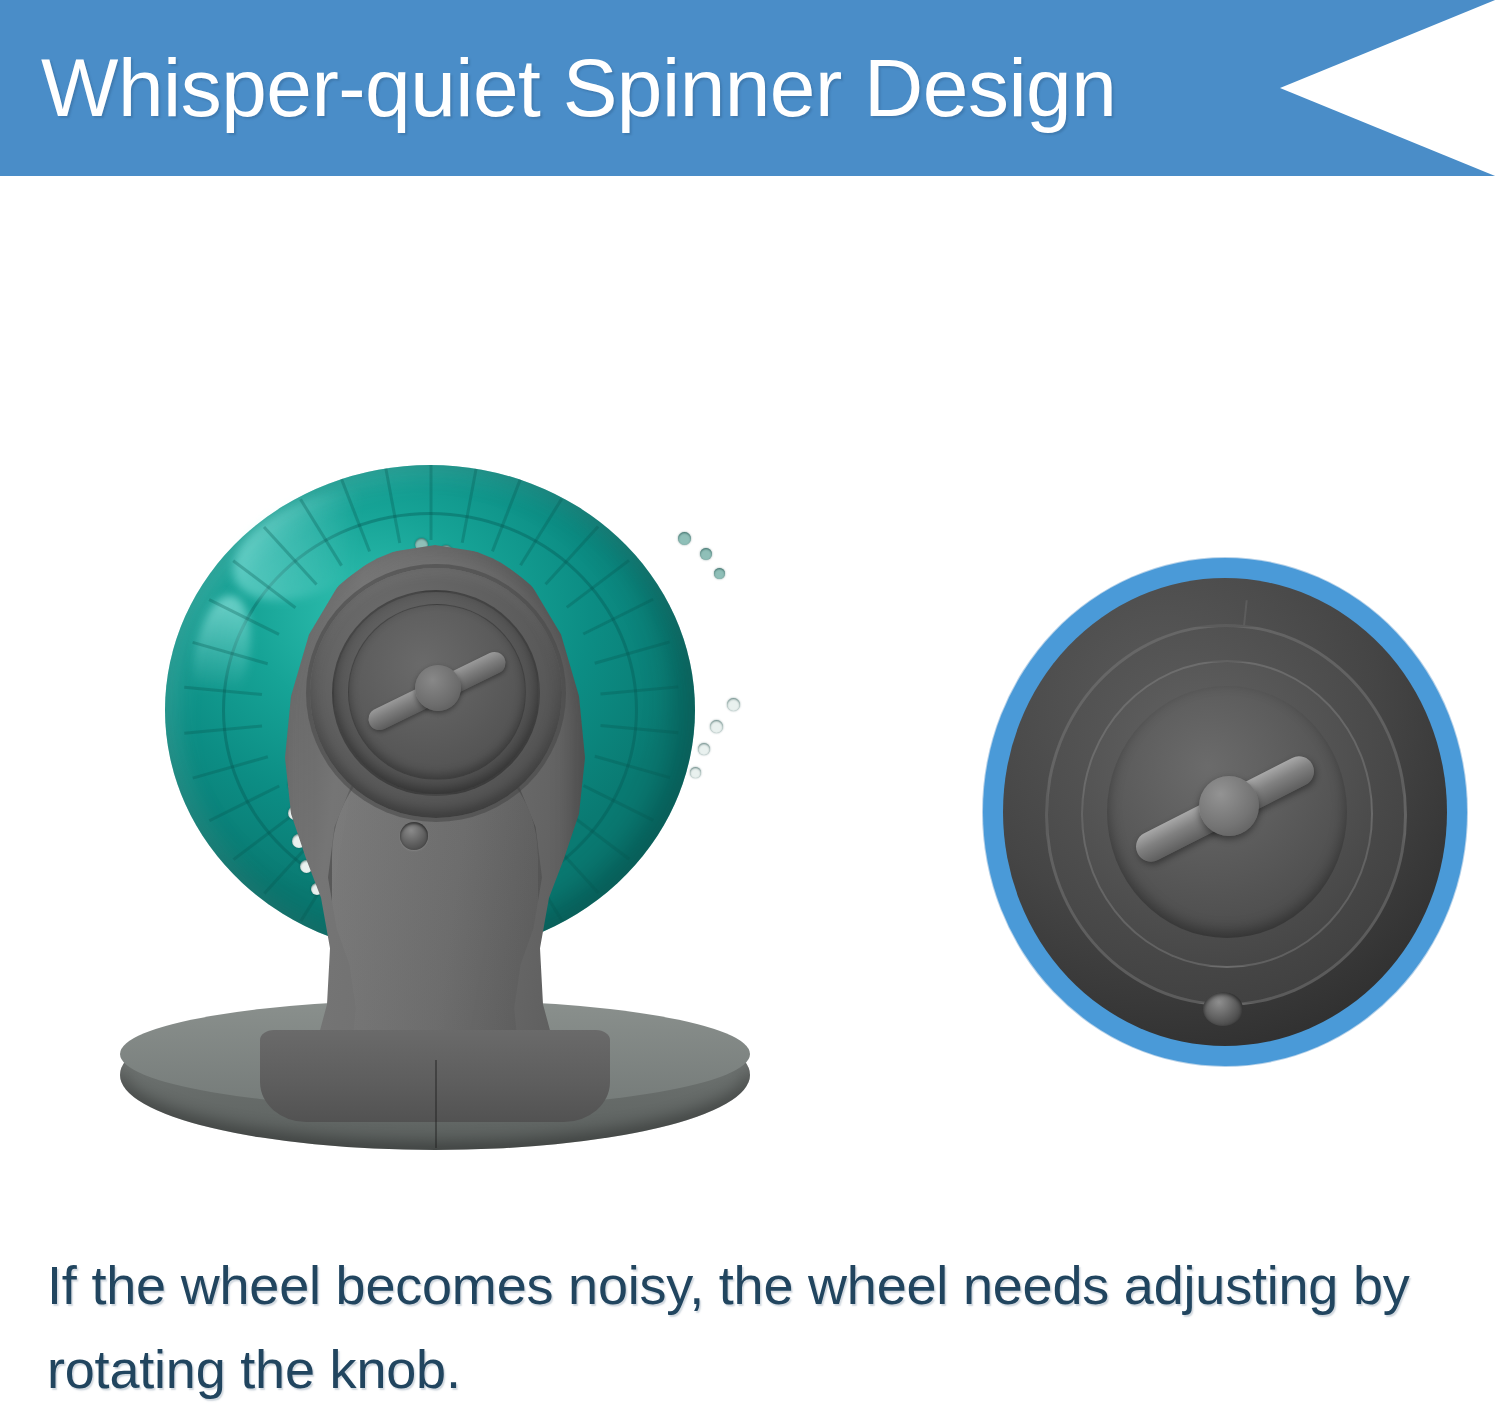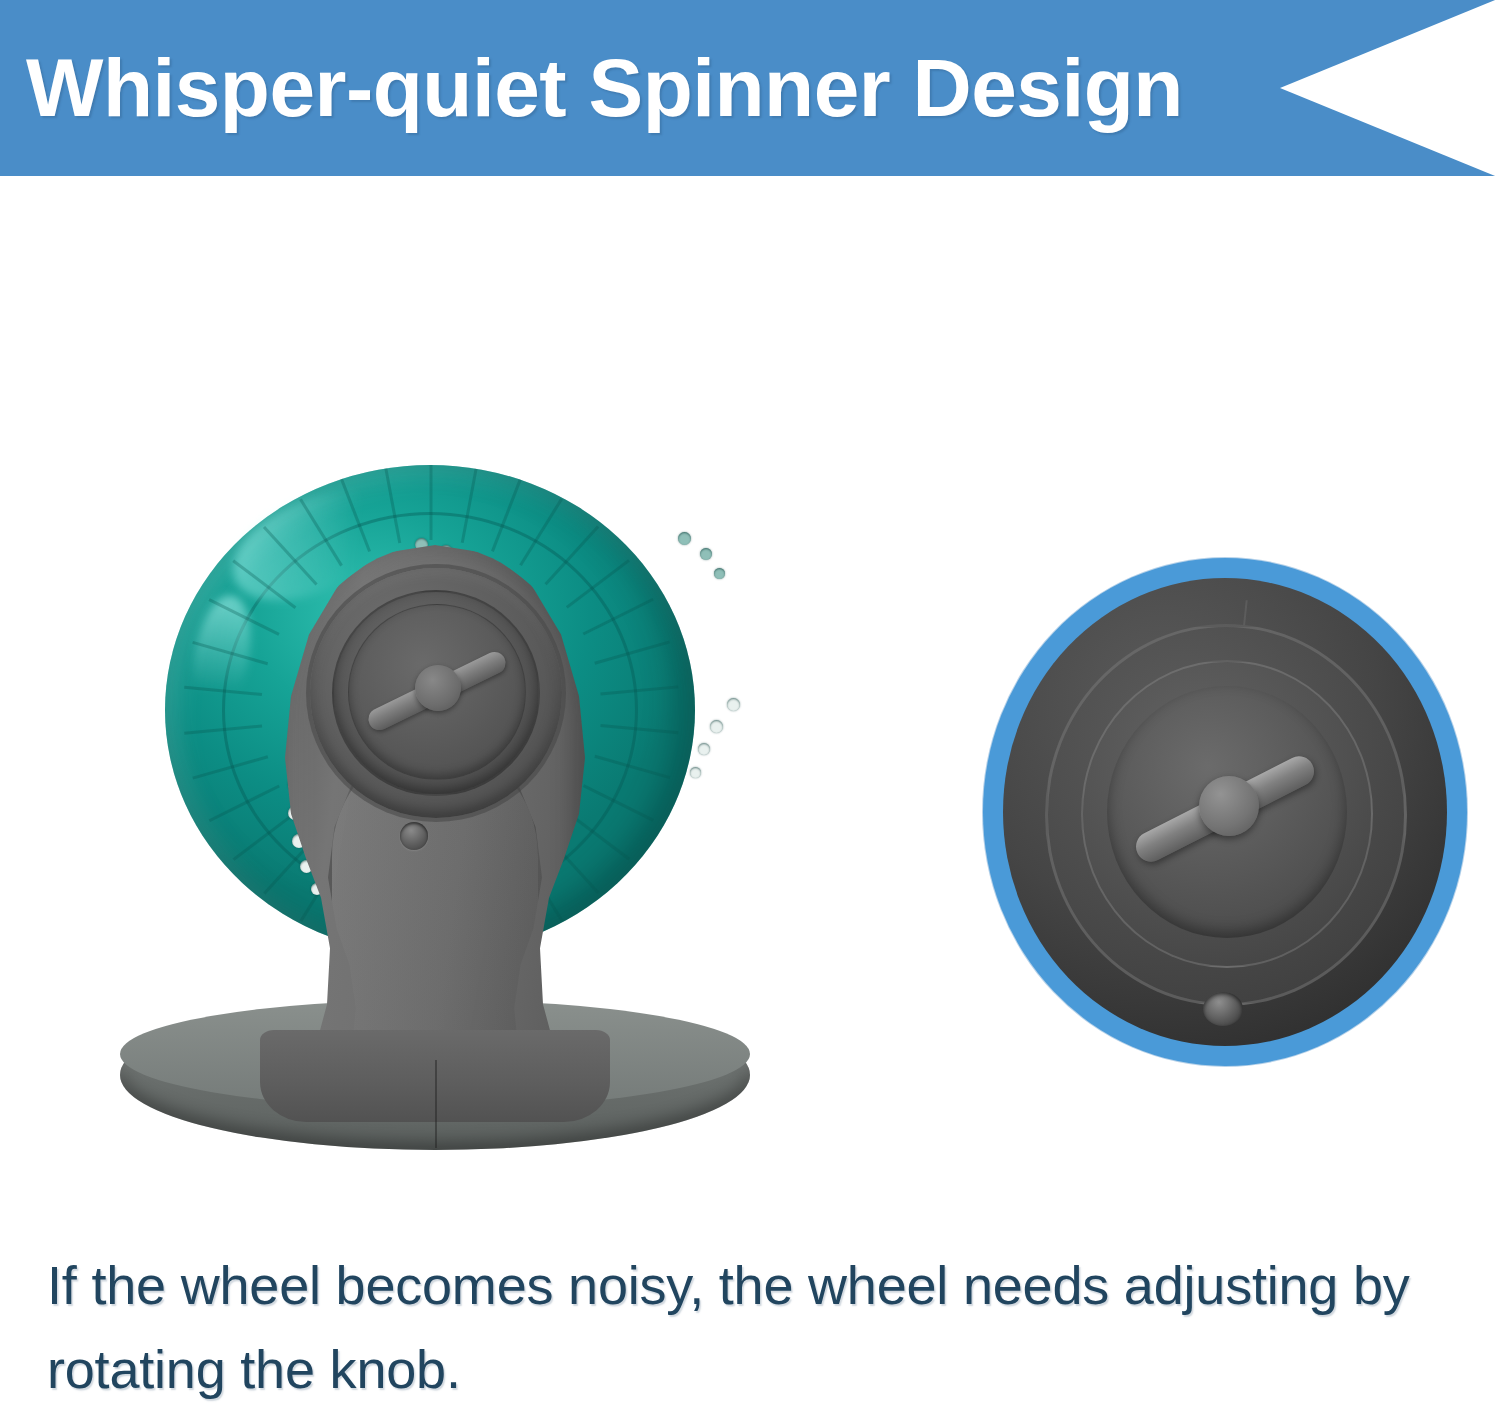--- a/index.html
+++ b/index.html
@@ -41,26 +41,26 @@
     position: absolute;
     right: 0;
     top: -2px;
     width: 220px;
     height: 180px;
     background: #ffffff;
     clip-path: polygon(100% 0, 100% 100%, 0 50%);
   }
   #header-title {
     position: absolute;
-    left: 26px;
+    left: 41px;
     top: 50%;
     transform: translateY(-50%);
     color: #ffffff;
     font-size: 82px;
-    font-weight: 700;
+    font-weight: 400;
     letter-spacing: -0.5px;
     white-space: nowrap;
     line-height: 1;
     text-shadow: 2px 2px 2px rgba(40,80,120,0.28);
   }
 
   
   .body-copy {
     position: absolute;
     color: #21455f;

